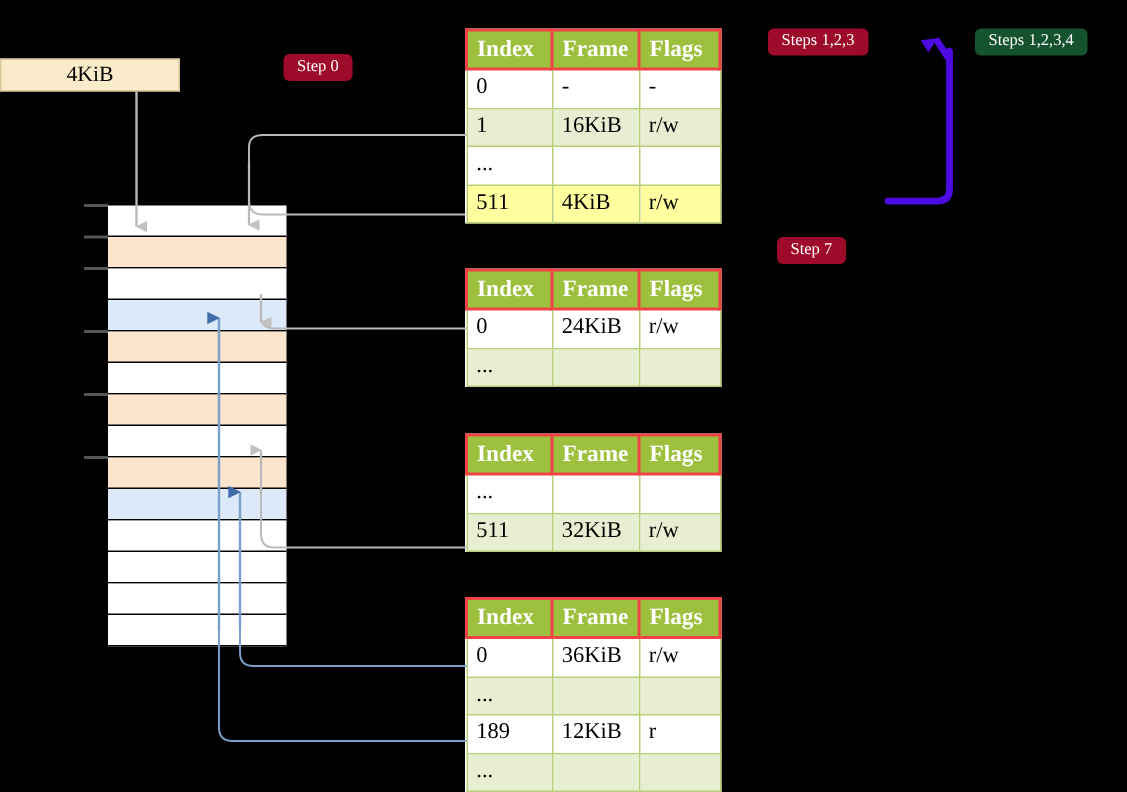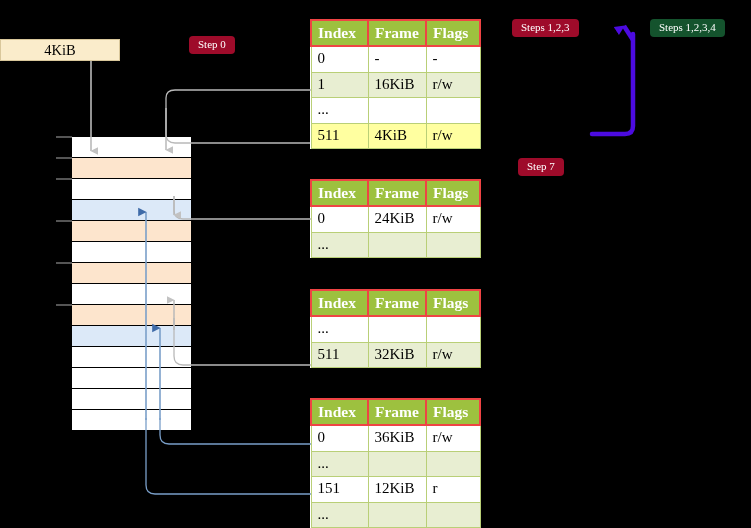--- a/index.html
+++ b/index.html
@@ -284,21 +284,21 @@
           <td>0</td>
           <td>36KiB</td>
           <td>r/w</td>
         </tr>
         <tr class="even">
           <td>...</td>
           <td></td>
           <td></td>
         </tr>
         <tr class="odd">
-          <td>151</td>
+          <td>189</td>
           <td>12KiB</td>
           <td>r</td>
         </tr>
         <tr class="even">
           <td>...</td>
           <td></td>
           <td></td>
         </tr>
       </tbody>
     </table>

